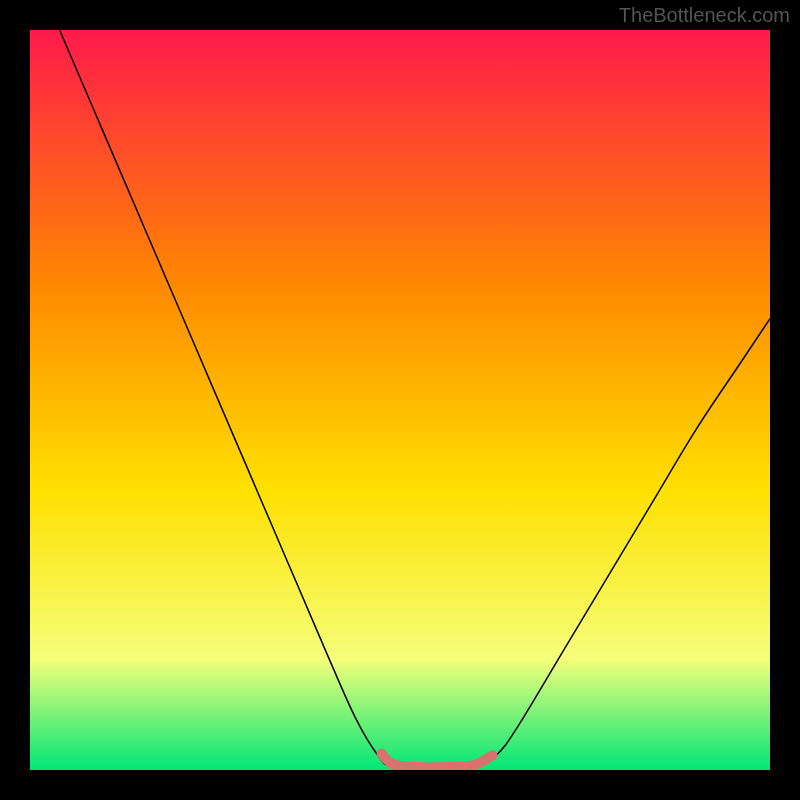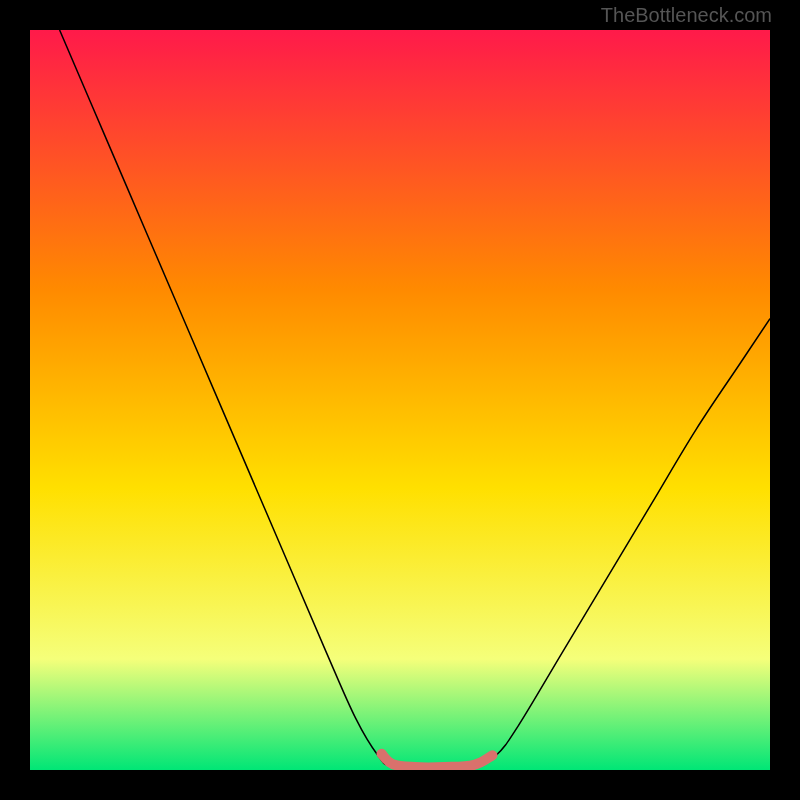--- a/index.html
+++ b/index.html
@@ -7,21 +7,21 @@
     width: 800px;
     height: 800px;
     background: #000;
     position: relative;
     overflow: hidden;
     font-family: Arial, sans-serif;
   }
   .attribution {
     position: absolute;
     top: 4px;
-    right: 28px;
+    right: 10px;
     color: #555;
     font-size: 20px;
     font-weight: 500;
     z-index: 10;
   }
   .chart-area {
     position: absolute;
     left: 30px;
     top: 30px;
     width: 740px;

